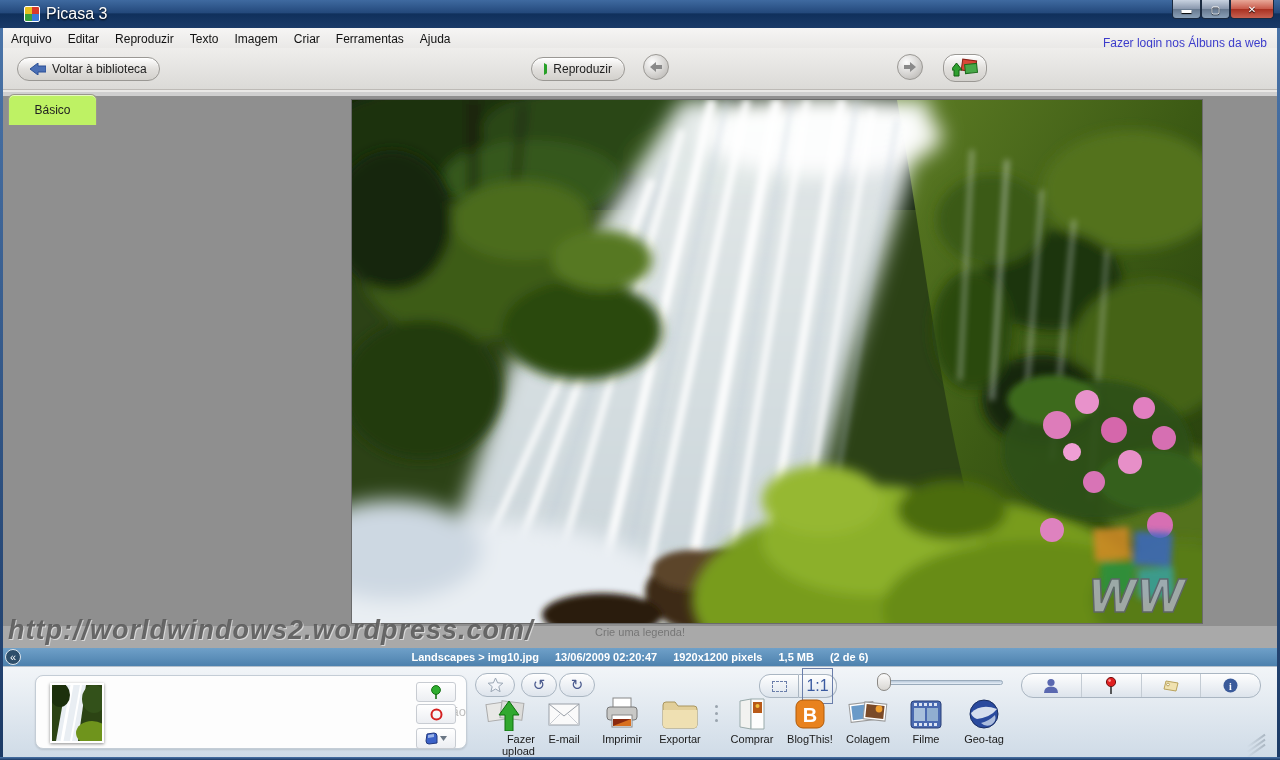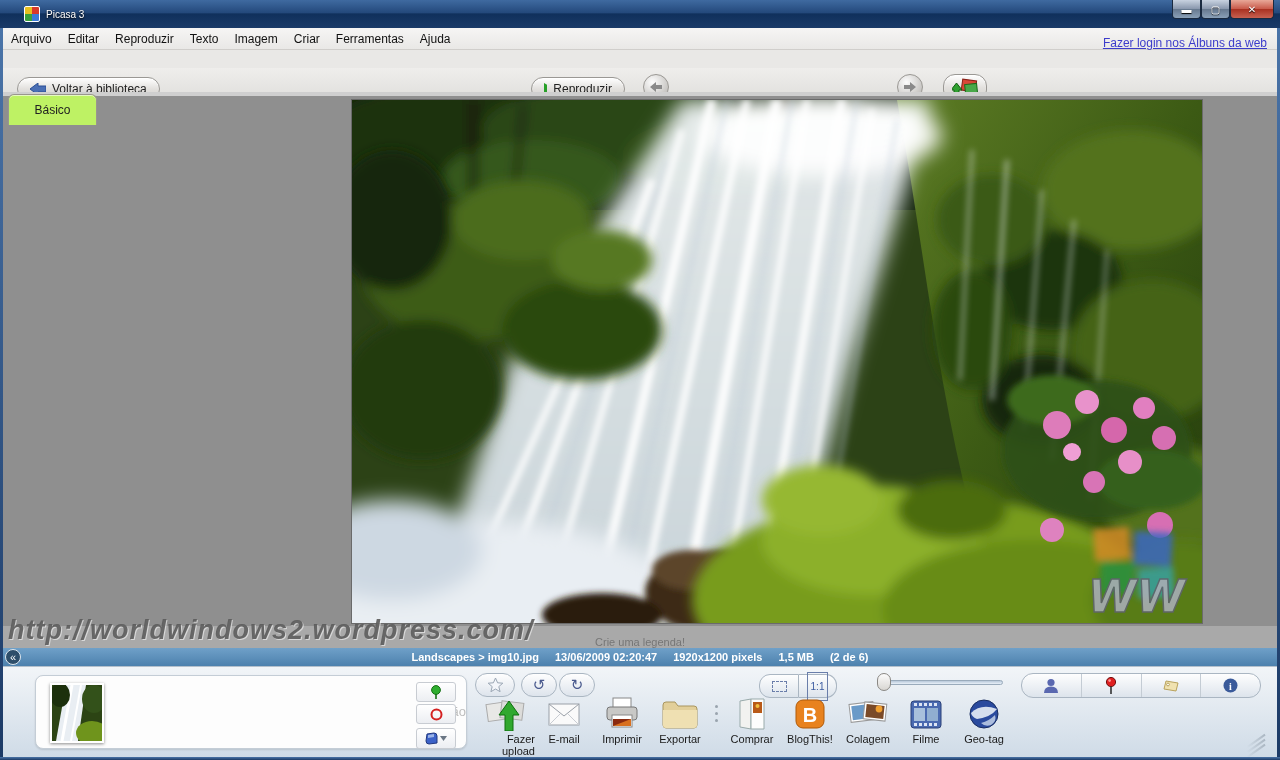--- a/index.html
+++ b/index.html
@@ -6,33 +6,33 @@
   html,body { width:1280px; height:760px; overflow:hidden; }
   body { font-family:"Liberation Sans", sans-serif; font-size:12px; position:relative; background:#e9e8e6; }
   .abs { position:absolute; }
 
   
   #titlebar { left:0; top:0; width:1280px; height:28px;
     background:linear-gradient(#3f6aa0 0%, #24497c 45%, #10305c 50%, #1a3a68 100%);
     display:flex; align-items:center; color:#fff; }
   #title-icon { width:16px; height:16px; margin:0 6px 0 24px; border:1px solid #fff; border-radius:2px;
     background:conic-gradient(#d83a2a 0 25%, #3a7ad8 0 50%, #3aa03a 0 75%, #e8c020 0); }
-  #title-text { font-size:10px; text-shadow:0 1px 2px #000; }
+  #title-text { font-size:16px; text-shadow:0 1px 2px #000; }
   .winbtns { right:6px; top:0; display:flex; }
   .winbtn { width:29px; height:19px; border:1px solid #1a2a40; border-top:none; border-radius:0 0 4px 4px;
     background:linear-gradient(#c8d2e0, #8896ac 50%, #66788e 50%, #8aa0b8); color:#fff; font-size:10px;
     display:flex; align-items:center; justify-content:center; text-shadow:0 1px 1px #000; }
   .winbtn.close { width:44px; background:linear-gradient(#e8a898, #c85848 50%, #a83020 50%, #c86050); }
 
   #menubar { left:3px; top:28px; width:1274px; height:22px; background:linear-gradient(#f6f5f4,#e9e8e6);
     border-bottom:1px solid #d0cecb; display:flex; align-items:center; }
   .menu-item { padding:0 8px; color:#111; }
   #login-link { position:absolute; right:10px; color:#3c3ccb; text-decoration:underline;margin-top:9px; }
 
-  #toolbar { left:3px; top:68px; width:1274px; height:42px;
+  #toolbar { left:3px; top:48px; width:1274px; height:42px;
     background:linear-gradient(#efeeec,#dbdad7); border-bottom:1px solid #bdbab6; }
   .pillbtn { position:absolute; height:24px; border:1px solid #9a9894; border-radius:12px;
     background:linear-gradient(#ffffff,#e2e0dd 50%,#d2d0cc); display:flex; align-items:center;
     padding:0 12px; gap:6px; color:#222; box-shadow:0 1px 1px rgba(255,255,255,.8) inset; }
   .circbtn { position:absolute; width:26px; height:26px; border-radius:50%;
     background:radial-gradient(circle at 35% 30%, #fdfdfd, #c9c7c4 70%, #a8a6a2);
     border:1px solid #9a9894; display:flex; align-items:center; justify-content:center; }
   .circbtn svg { display:block; }
   #filmstrip { position:absolute; left:736px; top:56px; display:flex; gap:3px; }
   .fthumb { width:27px; height:27px; border:1px solid #333; }
@@ -70,21 +70,21 @@
     border:1px solid #c9c6c1; border-radius:7px; background:#f6f4f1; }
   #infobox-title { position:absolute; left:14px; top:13px; font-size:12.5px; font-weight:bold; color:#3a3a3a; }
   #histo { position:absolute; left:14px; top:38px; width:243px; height:68px; background:#ebe9e5; }
   .exifline { position:absolute; left:14px; font-size:11px; color:#555; }
 
   
   #viewer { left:3px; top:92px; width:1274px; height:534px; background:#8f8f8f; border-top:4px solid #cfcfcf; }
   #photo { position:absolute; left:349px; top:4px; width:850px; height:523px; background:#223318;
     box-shadow:0 0 0 1px #6a6a6a; }
   #captionbar { left:3px; top:626px; width:1274px; height:22px; background:#a9a9a9;
-    display:flex; align-items:flex-end; justify-content:center; color:#767676; font-size:11px; }
+    display:flex; align-items:flex-start; justify-content:center; color:#767676; font-size:11px; }
 
   #statusbar { left:3px; top:648px; width:1274px; height:18px;
     background:linear-gradient(#6fa0c8,#4d81ad); display:flex; align-items:center; justify-content:center;
     gap:16px; color:#fff; font-size:11px; font-weight:bold; }
   #collapse-btn { position:absolute; left:5px; top:649px; width:16px; height:16px; border-radius:50%;
     background:#2e4e6a; border:1px solid #dfe8f0; color:#fff; font-size:11px; line-height:14px; text-align:center; }
 
   #watermark { left:8px; top:615px; font-size:27px; font-weight:bold; font-style:italic;
     color:rgba(92,92,92,.92); letter-spacing:1px; text-shadow:1px 1px 0 rgba(255,255,255,.55); z-index:50; }
 
@@ -518,21 +518,21 @@
       <path d="M7.5 0 L9.6 4.8 L14.8 5.2 L10.8 8.6 L12.1 13.7 L7.5 11 L2.9 13.7 L4.2 8.6 L0.2 5.2 L5.4 4.8 Z" fill="#f4f6fa" stroke="#9aa6b4"></path>
     </svg>
   </div>
   <div class="smallbtn" style="left:518px; top:6px; width:36px; font-size:15px; color:#4a5a8e;">↺</div>
   <div class="smallbtn" style="left:556px; top:6px; width:36px; font-size:15px; color:#4a5a8e;">↻</div>
 
   <div class="smallbtn" style="left:756px; top:7px; width:40px; border-radius:11px 0 0 11px;">
     <span style="width:15px;height:11px;border:1.5px dashed #6a7eaa;display:block;"></span>
   </div>
   <div class="smallbtn joined" style="left:796px; top:7px; width:38px; border-radius:0 11px 11px 0;">
-    <span style="border:1px solid #6a7eaa; color:#3a5aa0; font-size:10px; padding:8px 3px;">1:1</span>
+    <span style="border:1px solid #6a7eaa; color:#3a5aa0; font-size:16px; padding:8px 3px;">1:1</span>
   </div>
 
   <div id="zoom-slider-track"></div>
   <div id="zoom-slider-thumb"></div>
 
   <div id="rightgroup">
     <div class="rgbtn">
       <svg width="16" height="15">
         <circle cx="8" cy="4.5" r="3.6" fill="#5a68b0"></circle>
         <path d="M1 15 Q1 8.5 8 8.5 Q15 8.5 15 15 Z" fill="#5a68b0"></path>

